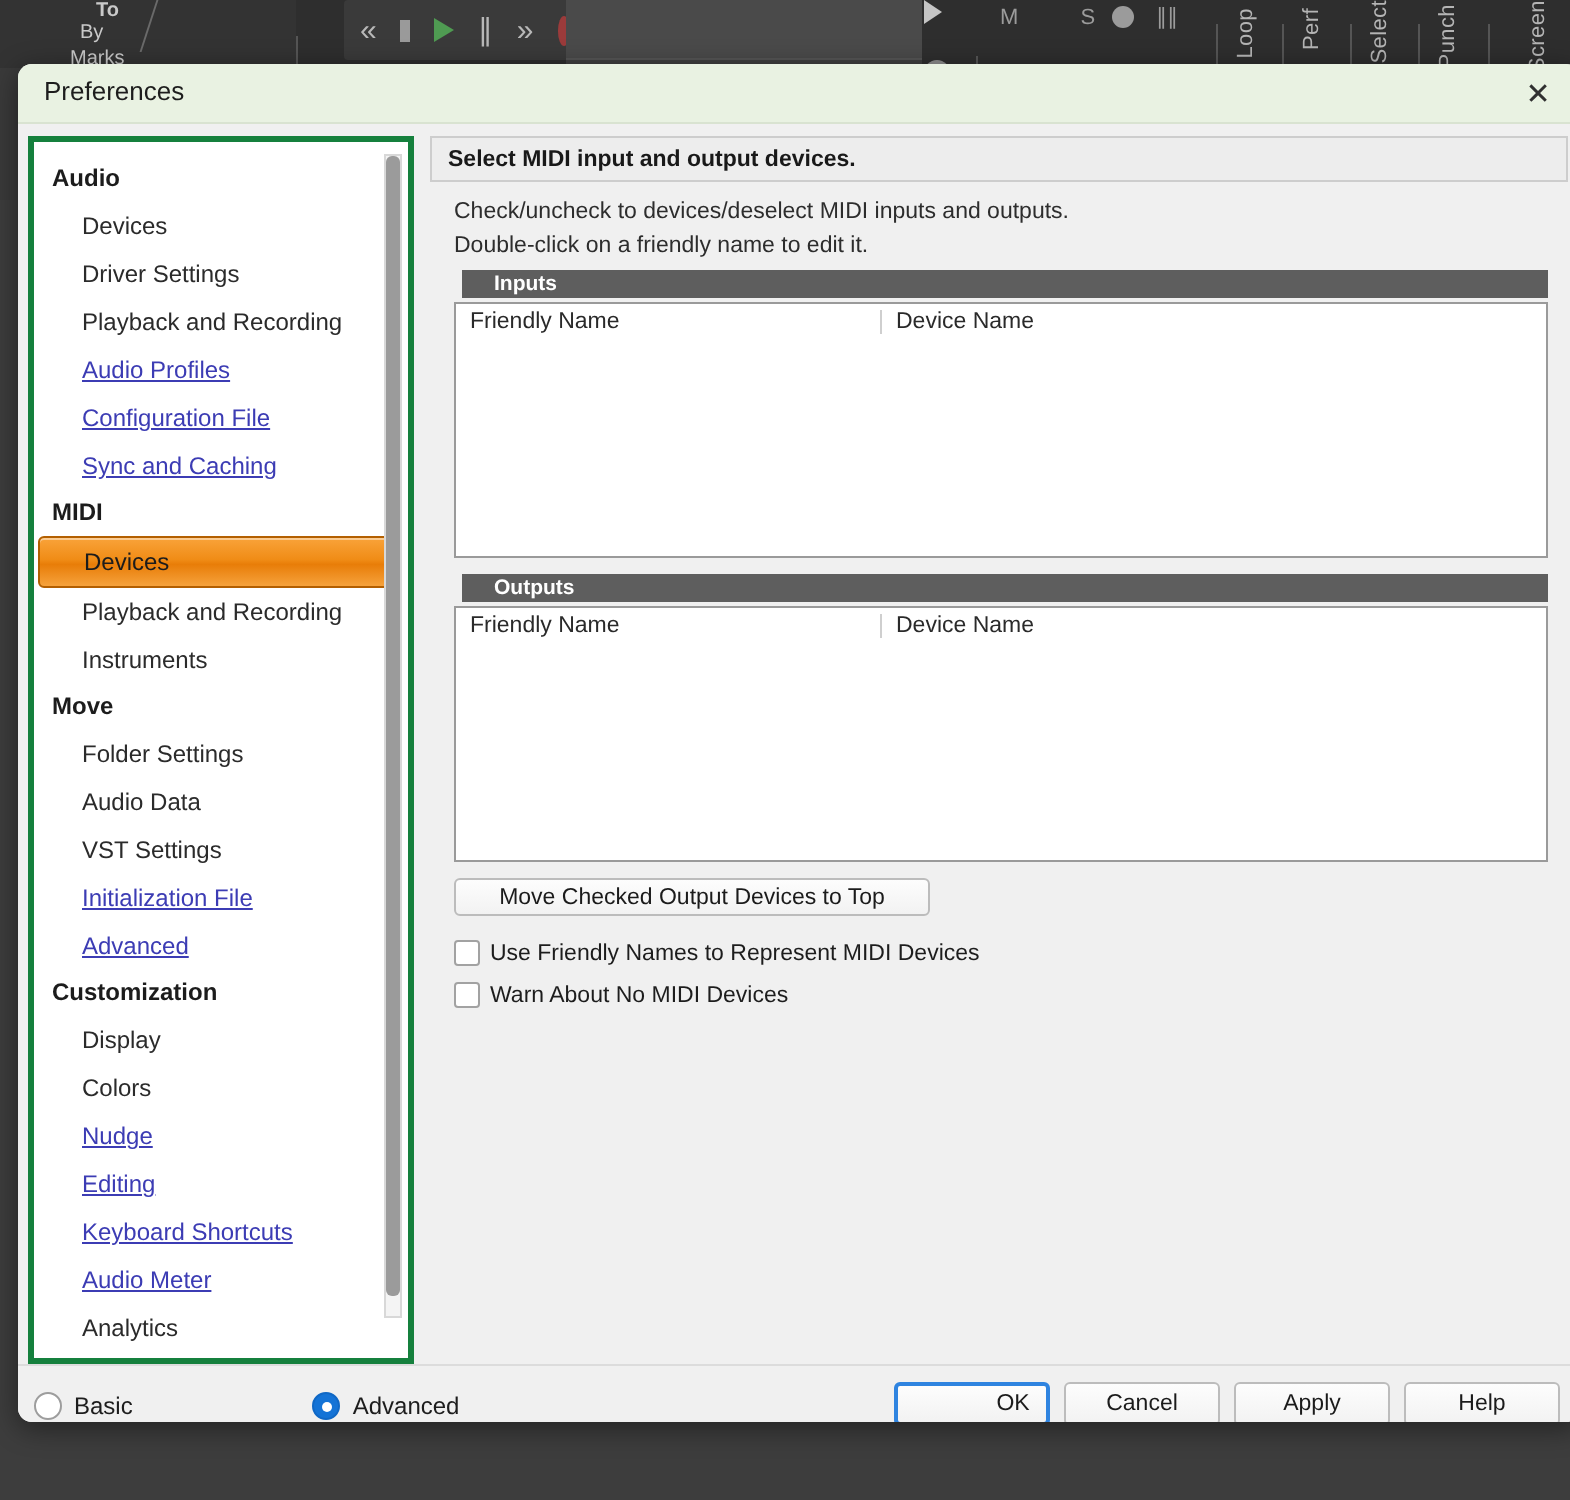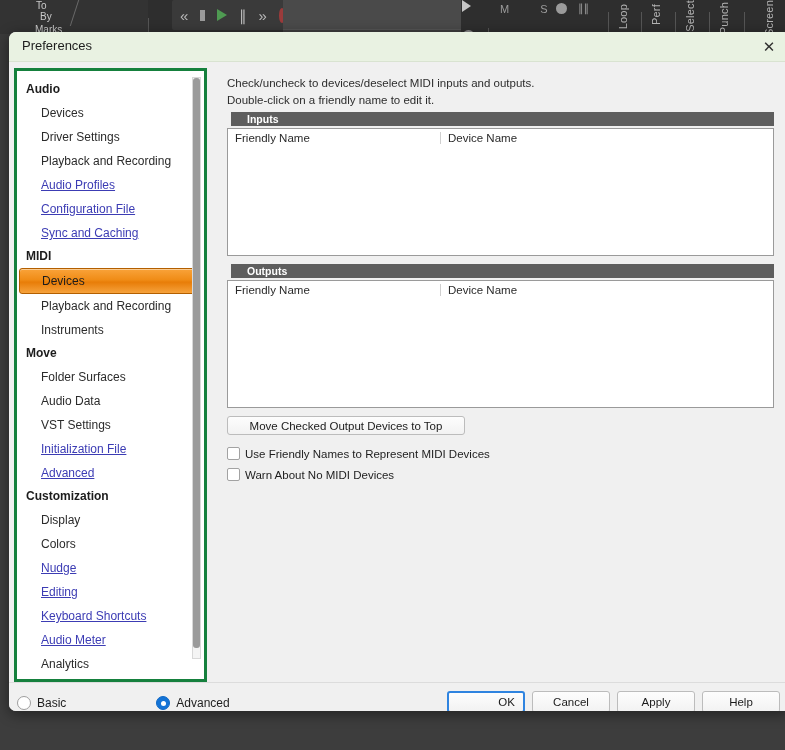--- a/index.html
+++ b/index.html
@@ -228,21 +228,21 @@
 </head>
 <body>
 
 <div id="root">
 
   <div class="daw-bg">
     <div class="daw-toolbar"></div>
     <div class="daw-toolbar-lower"></div>
 
     <div class="tb-left"></div>
-    <div class="tb-lefttext" style="left:36px; top:0px;">To</div>
+    <div class="tb-lefttext" style="left:48px; top:0px;font-weight:bold;">To</div>
     <div class="tb-lefttext" style="left:40px; top:11px;">By</div>
     <div class="tb-lefttext" style="left:35px; top:24px;">Marks</div>
     <div style="position:absolute;left:74px;top:0px;width:26px;height:26px;border-left:1px solid #6a6a6a;transform:skewX(-18deg);"></div>
     <div class="vdiv" style="left:148px; top:18px; height:24px;"></div>
 
     <div class="transport">
       <span>«</span>
       <span class="stopico"></span>
       <span class="playico"></span>
       <span>∥</span>
@@ -295,40 +295,41 @@
             <div class="sb-item">Driver Settings</div>
             <div class="sb-item">Playback and Recording</div>
             <div class="sb-item link">Audio Profiles</div>
             <div class="sb-item link">Configuration File</div>
             <div class="sb-item link">Sync and Caching</div>
             <div class="sb-group">MIDI</div>
             <div class="sb-item selected">Devices</div>
             <div class="sb-item">Playback and Recording</div>
             <div class="sb-item">Instruments</div>
             <div class="sb-group">Move</div>
-            <div class="sb-item">Folder Surfaces</div>
+            <div class="sb-item">Folder Settings</div>
             <div class="sb-item">Audio Data</div>
             <div class="sb-item">VST Settings</div>
             <div class="sb-item link">Initialization File</div>
             <div class="sb-item link">Advanced</div>
             <div class="sb-group">Customization</div>
             <div class="sb-item">Display</div>
             <div class="sb-item">Colors</div>
             <div class="sb-item link">Nudge</div>
             <div class="sb-item link">Editing</div>
             <div class="sb-item link">Keyboard Shortcuts</div>
             <div class="sb-item link">Audio Meter</div>
             <div class="sb-item">Analytics</div>
           </div>
         <div class="sb-scrollbar">
           <div class="sb-thumb"></div>
         </div>
       </div>
 
       <div class="main-panel">
+        <div class="panel-header">Select MIDI input and output devices.</div>
 
         <div class="panel-body">
           <div class="hint">Check/uncheck to devices/deselect MIDI inputs and outputs.</div>
           <div class="hint">Double-click on a friendly name to edit it.</div>
 
           <div class="section-bar" style="margin-top:6px;">Inputs</div>
           <div class="listbox">
             <div class="lb-header">
               <div class="lb-col1">Friendly Name</div>
               <div class="lb-col2">Device Name</div>

